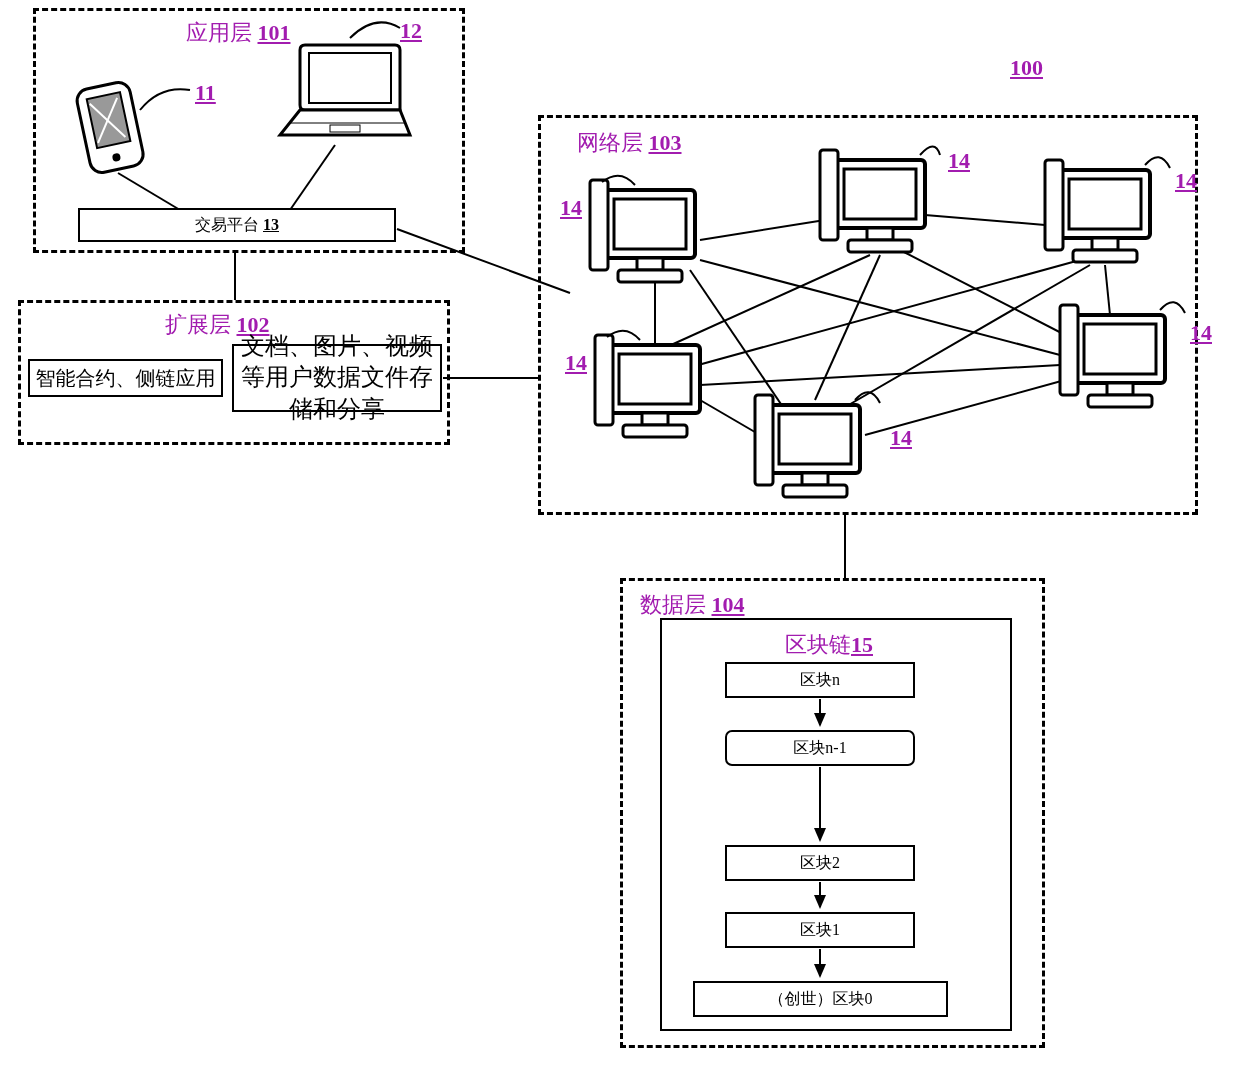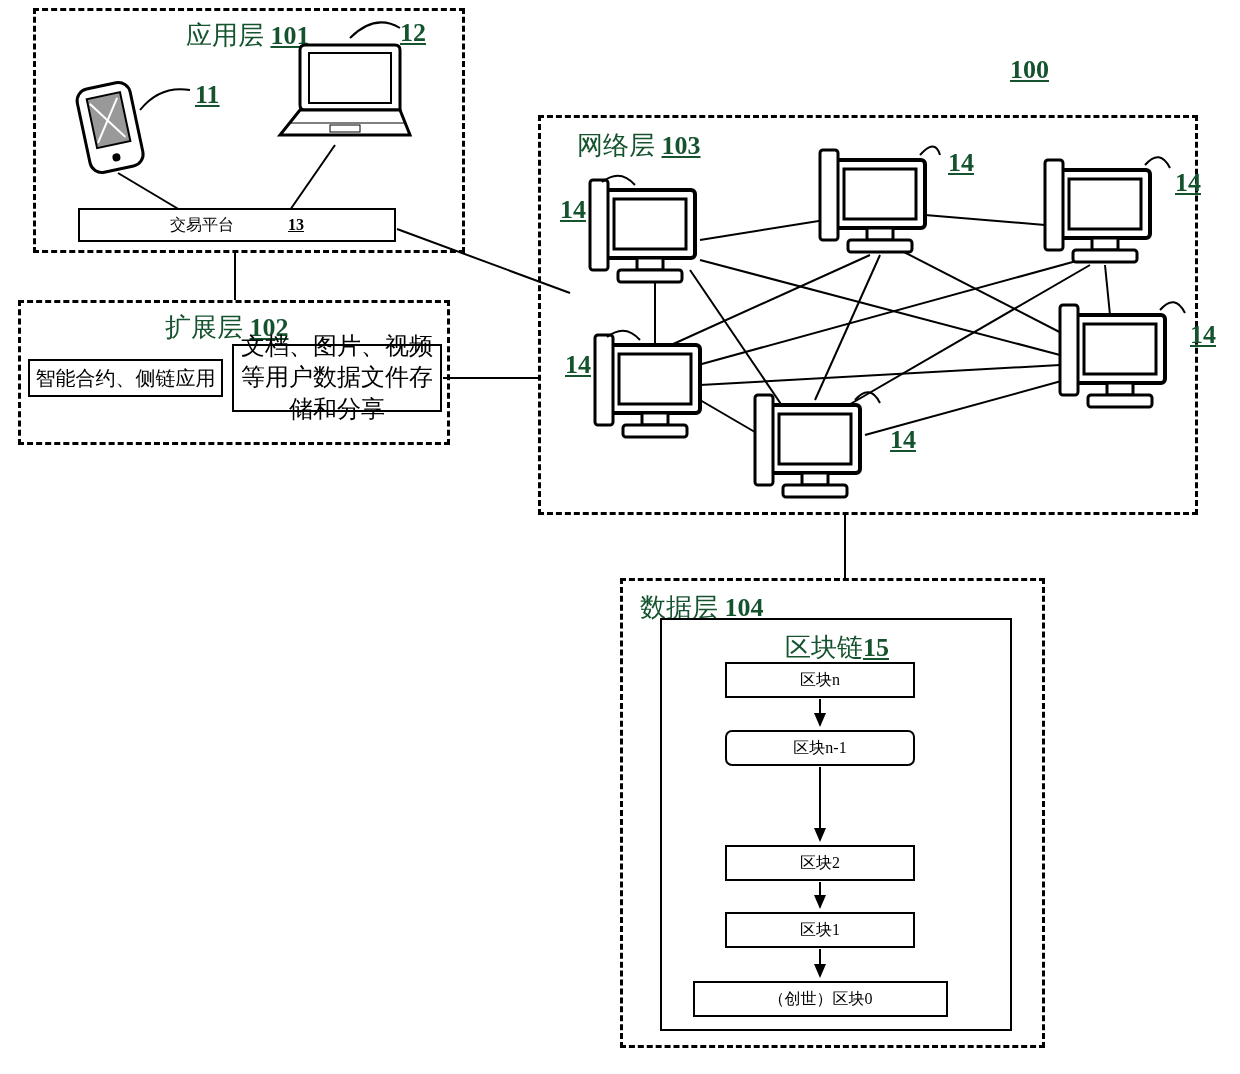--- a/index.html
+++ b/index.html
@@ -1,20 +1,20 @@
 <!DOCTYPE html>
 <html><head>
 <meta charset="utf-8">
 <style>
   * { box-sizing: border-box; margin: 0; padding: 0; }
   body { font-family: "SimSun", serif; background: #fff; width: 1240px; height: 1074px; position: relative; }
   .canvas { position: absolute; left: 0; top: 0; width: 1240px; height: 1074px; }
   .dashed-box { position: absolute; border: 3px dashed #000; }
-  .solid-box { position: absolute; border: 2px solid #000; background: #fff; gap: 25px; }
-  .label { position: absolute; font-size: 26px; color: #14532d; }
+  .solid-box { position: absolute; border: 2px solid #000; background: #fff; }
+  .label { position: absolute; font-size: 22px; color: #a21caf; }
   .underline { text-decoration: underline; font-weight: bold; }
   .center-text { display: flex; align-items: center; justify-content: center; text-align: center; }
   svg { position: absolute; overflow: visible; }
 </style>
 </head>
 <body>
 
 <div class="canvas">
 
   <div class="label underline" style="left:1010px; top:55px;">100</div>

